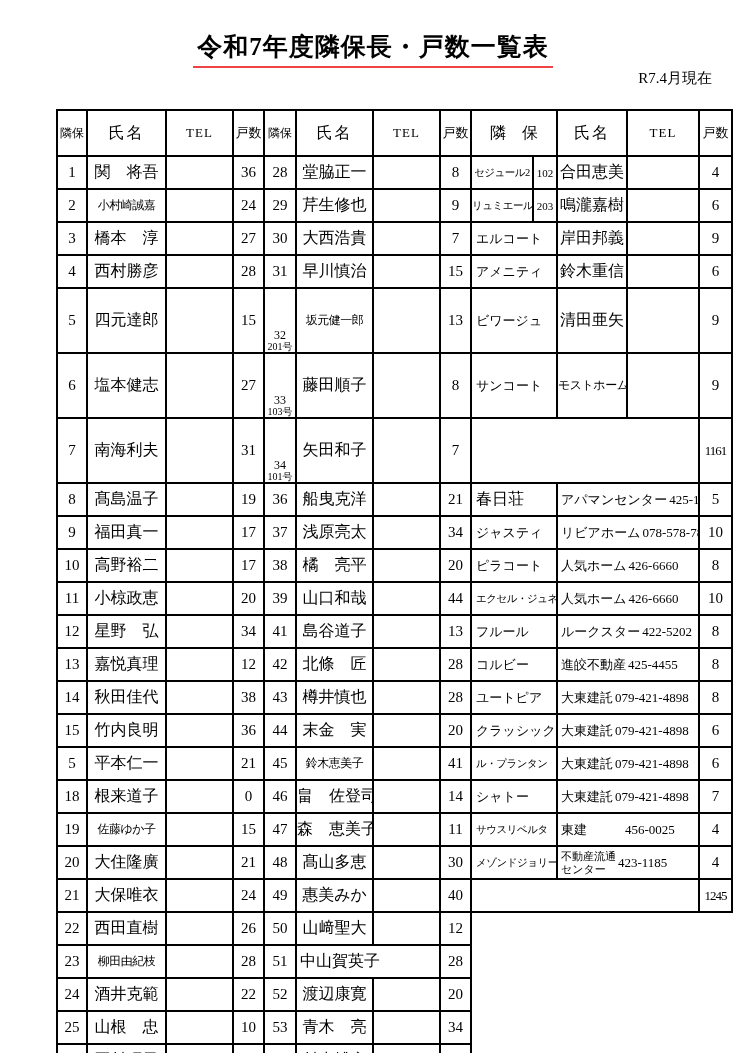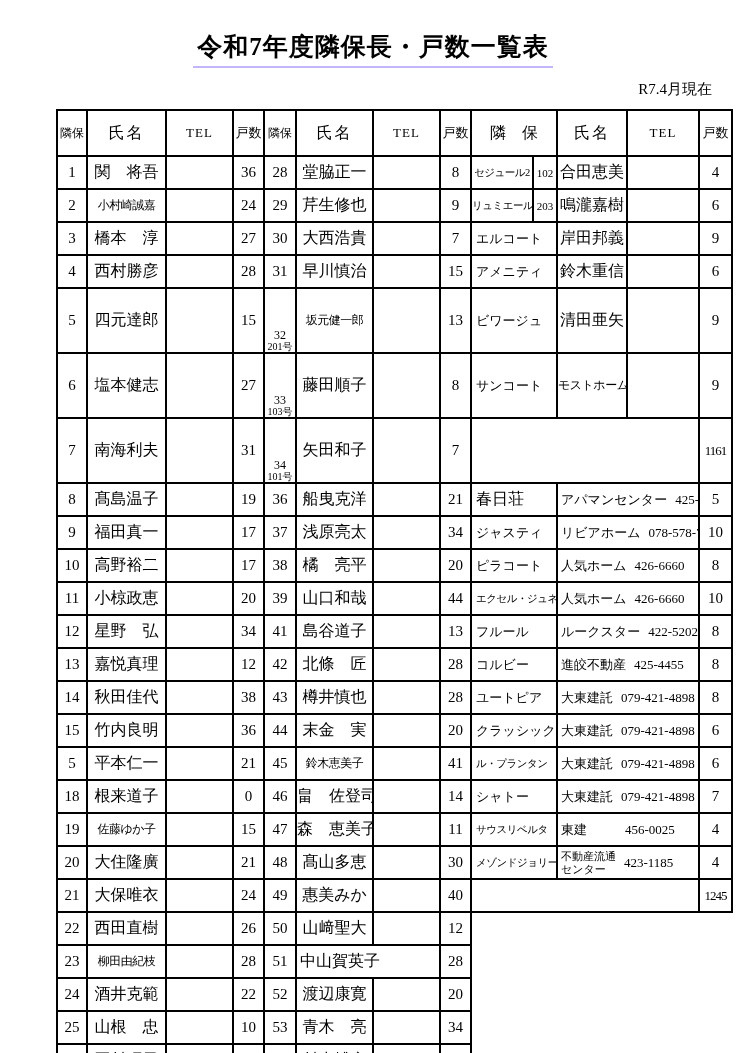--- a/index.html
+++ b/index.html
@@ -4,23 +4,23 @@
 <style>
   * { margin:0; padding:0; box-sizing:border-box; }
   body { background:#fff; }
   .page {
     position:relative; width:746px; height:1053px; background:#ffffff;
     font-family:"Liberation Serif","DejaVu Serif",serif; color:#000; overflow:hidden;
   }
   .title-wrap { position:absolute; top:30px; left:0; right:0; text-align:center; }
   .title {
     display:inline-block; font-size:25px; font-weight:bold; letter-spacing:1px;
-    border-bottom:2px solid #c4b5fd; padding:0 4px 3px 4px;
+    border-bottom:2px solid #ef4444; padding:0 4px 3px 4px;
   }
-  .asof { position:absolute; top:80px; right:34px; font-size:15px; }
+  .asof { position:absolute; top:69px; right:34px; font-size:15px; }
 
   table.roster {
     position:absolute; left:56px; top:109px; width:675px;
     border-collapse:collapse; table-layout:fixed;
   }
   th, td { border:2px solid #000; padding:0; overflow:hidden; white-space:nowrap; vertical-align:middle; }
   th { font-weight:normal; height:46px; text-align:center; }
   td { height:33px; }
 
   .h-rinpo { font-size:12px; }
@@ -40,21 +40,21 @@
   .cnt  { text-align:center; font-size:15px; }
   .cnt.sm { font-size:13px; letter-spacing:-1px; }
 
   .apt  { text-align:left; font-size:13px; padding-left:4px; }
   .apt.lg { font-size:16px; }
   .apt.sm { font-size:10.5px; letter-spacing:-0.5px; }
   .apt.ctr { font-size:10.5px; text-align:center; letter-spacing:-0.5px; padding-left:0; }
   .room { text-align:center; font-size:11px; }
 
   .ctel { padding-left:3px; }
-  .ctel .split { display:flex; align-items:center; gap:8px; }
+  .ctel .split { display:flex; align-items:center; gap:2px; }
   .ctel.gap-lg .split { gap:38px; }
   .ctel .co { font-size:13px; }
   .ctel .co.ml { font-size:11px; white-space:pre-line; line-height:1.15; }
   .ctel .ph { font-size:13px; }
 
   .blank { border:none; background:transparent; }
 </style>
 </head>
 <body>
 

